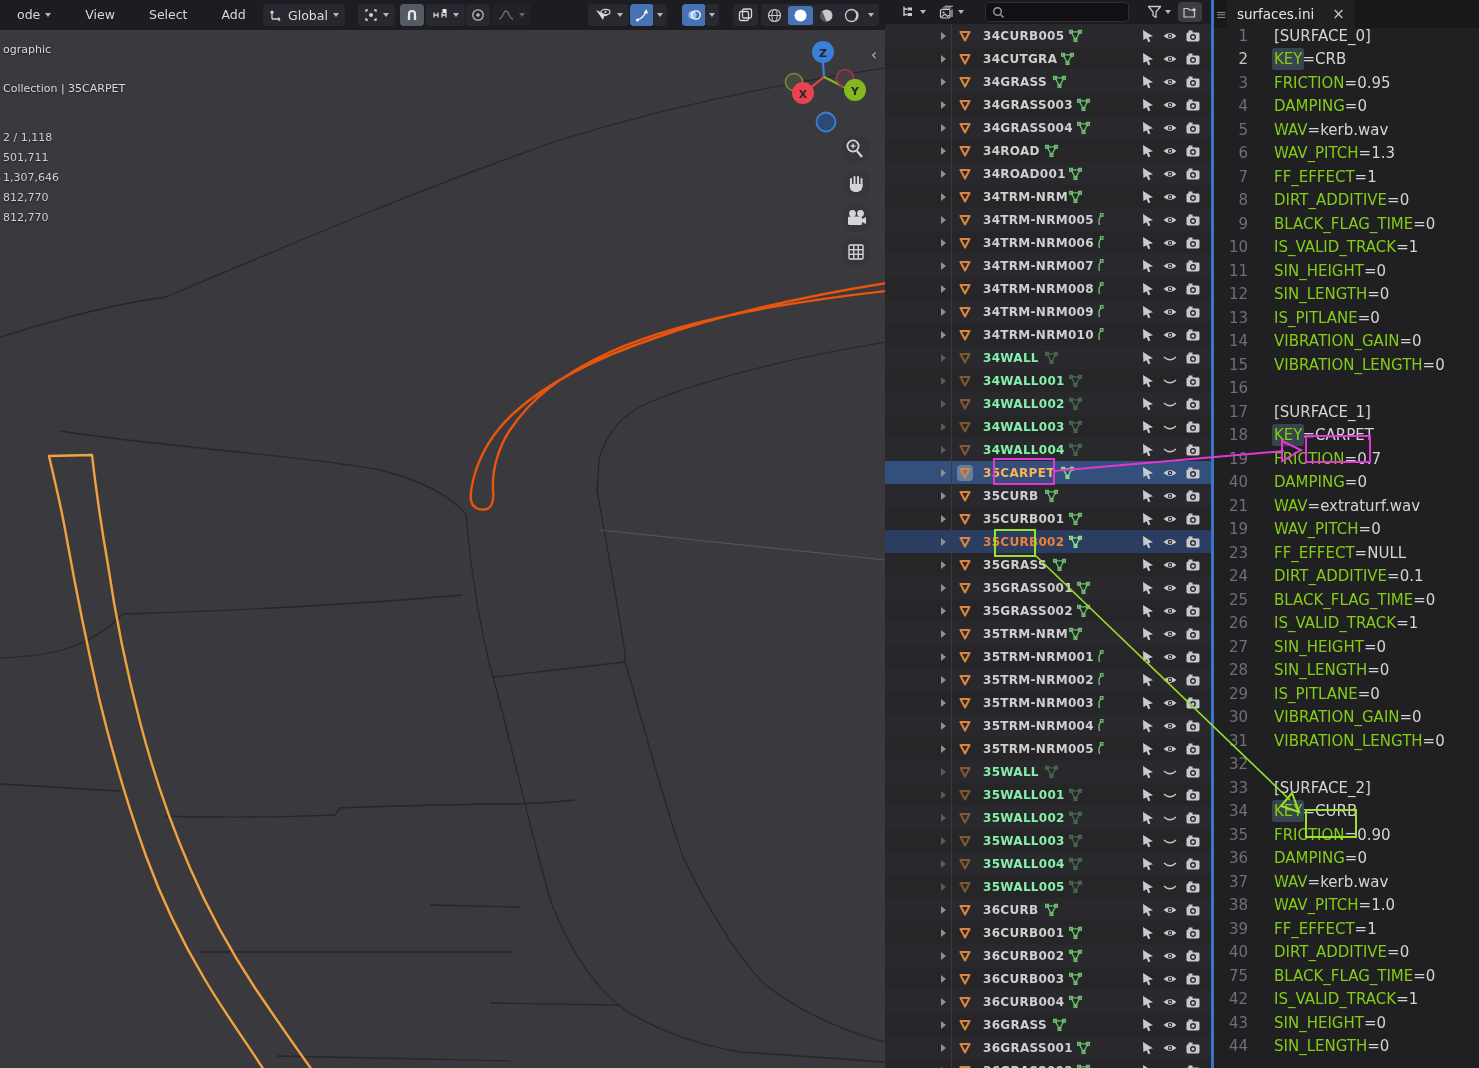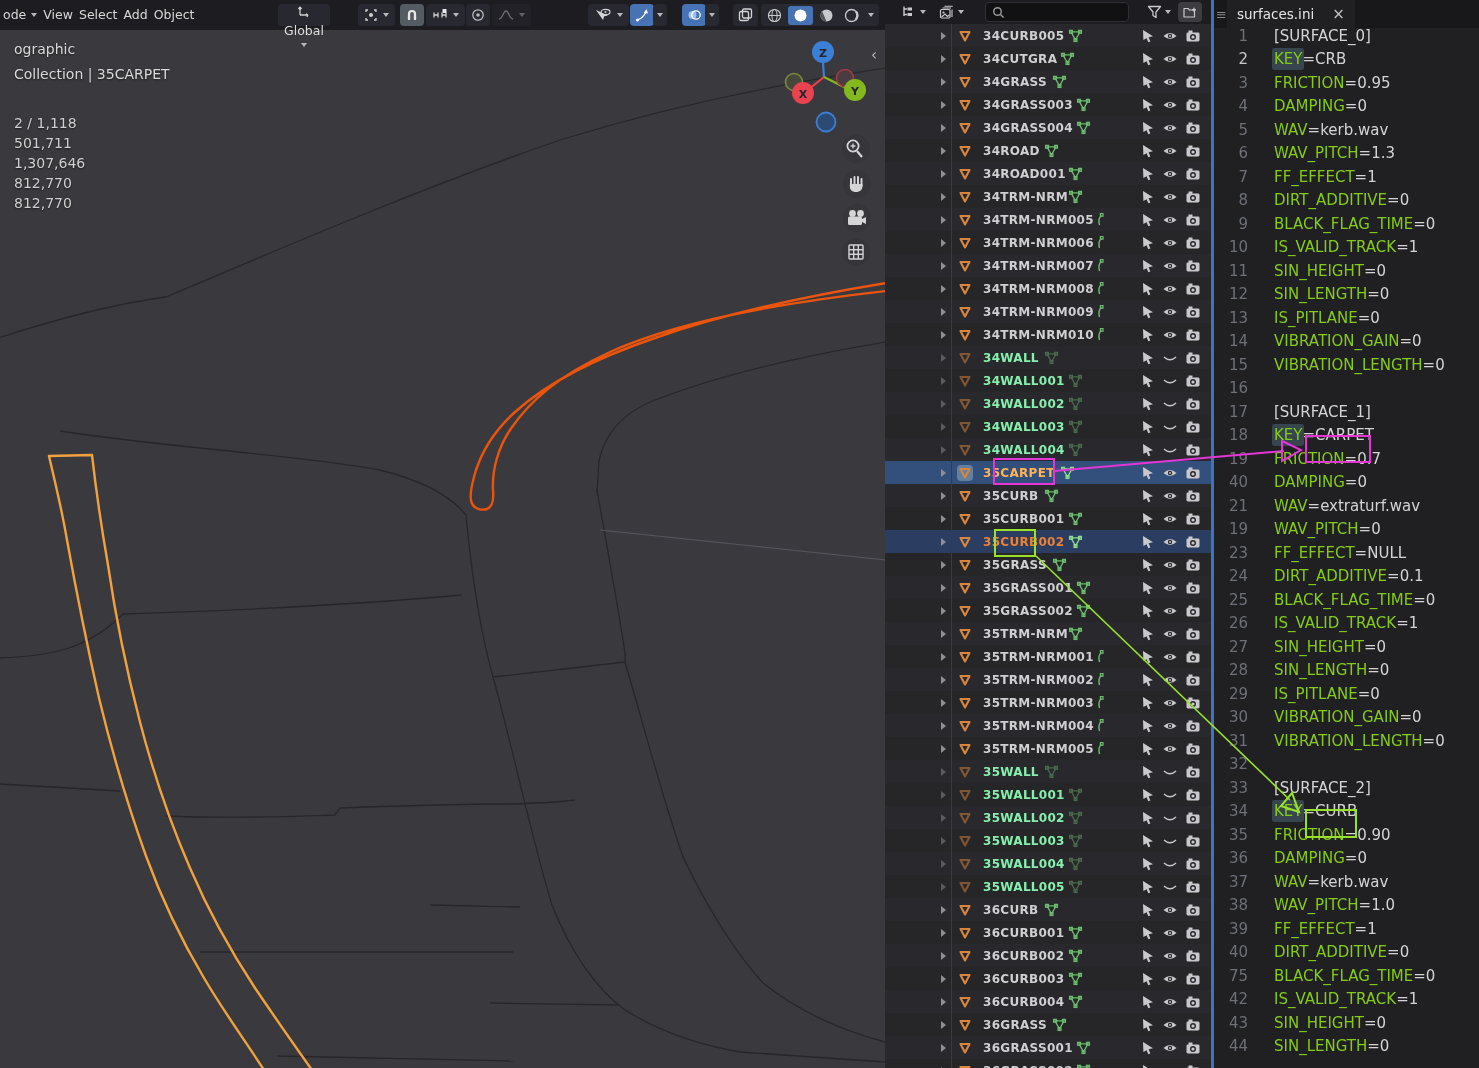--- a/index.html
+++ b/index.html
@@ -3,29 +3,29 @@
 <meta charset="utf-8">
 <style>
   html,body{margin:0;padding:0;background:#111;}
   *{box-sizing:border-box;font-family:"DejaVu Sans","Liberation Sans",sans-serif;}
   #app{position:relative;width:1479px;height:1068px;overflow:hidden;background:#1d1d21;}
 
   
   #viewport{position:absolute;left:0;top:0;width:885px;height:1068px;background:#3a3a3e;overflow:hidden;}
   #vp-header{position:absolute;left:0;top:0;width:100%;height:30px;background:#1d1d21;z-index:30;display:flex;align-items:center;}
   .menu-strip{display:flex;align-items:center;height:100%;}
-  .menu-btn{color:#d8d8d8;font-size:12.5px;padding:0 3px;height:22px;line-height:22px;border-radius:4px;white-space:nowrap;display:flex;align-items:center;gap:5px;}
+  .menu-btn{color:#d8d8d8;font-size:12.5px;padding:0 17px;height:22px;line-height:22px;border-radius:4px;white-space:nowrap;display:flex;align-items:center;gap:5px;}
   .caret{width:0;height:0;border-left:3.5px solid transparent;border-right:3.5px solid transparent;border-top:4px solid #b9b9bd;display:inline-block;}
   .hdr-widget{position:absolute;top:4px;height:22px;background:#282830;border-radius:4px;display:flex;align-items:center;padding:0 6px;gap:5px;color:#dcdcdc;font-size:12.5px;}
   .hdr-ico{display:flex;align-items:center;}
   .pressed{background:#545b63;}
   .blue{background:#4772b3 !important;}
   .dim{opacity:.45;}
-  #vp-overlay-text{position:absolute;left:14px;top:40px;z-index:25;color:#d9d9db;font-size:14px;text-shadow:0 1px 2px rgba(0,0,0,.55);line-height:19px;}
-  #vp-overlay-text .l2{margin-top:6px;}
+  #vp-overlay-text{position:absolute;left:3px;top:40px;z-index:25;color:#d9d9db;font-size:11px;text-shadow:0 1px 2px rgba(0,0,0,.55);line-height:19px;}
+  #vp-overlay-text .l2{margin-top:20px;}
   #stats{margin-top:30px;color:#cfcfd1;}
   #stats div{height:20px;}
   #vp-svg{position:absolute;left:0;top:0;z-index:10;}
   #collapse-chevron{position:absolute;left:871px;top:46px;z-index:26;color:#b9b9bd;font-size:15px;}
 
   
   #outliner{position:absolute;left:885px;top:0;width:326px;height:1068px;background:#262629;overflow:hidden;}
   #ol-header{position:absolute;left:0;top:0;width:100%;height:24px;background:#1d1d21;z-index:5;}
   #ol-search{position:absolute;left:100px;top:2px;width:144px;height:20px;background:#111114;border:1px solid #303034;border-radius:4px;display:flex;align-items:center;padding:0 6px;}
   #ol-search input{background:transparent;border:none;outline:none;color:#ccc;font-size:11px;width:100px;}
@@ -165,21 +165,21 @@
 
     <div id="vp-header">
       <div class="menu-strip" id="menus">
           <div class="menu-btn">ode<span class="caret"></span></div>
           <div class="menu-btn">View</div>
           <div class="menu-btn">Select</div>
           <div class="menu-btn">Add</div>
           <div class="menu-btn">Object</div>
         </div>
 
-      <div class="hdr-widget" style="left:278px;flex-direction:column;">
+      <div class="hdr-widget" style="left:263px;">
         <span class="hdr-ico">
           <svg width="14" height="14" viewBox="0 0 14 14">
               <path d="M3,11 L3,3 M3,11 L11,11 M3,3 L1.5,5 M3,3 L4.5,5 M11,11 L9,9.8 M11,11 L9.8,13" stroke="#d0d0d0" stroke-width="1.3" fill="none"></path>
             </svg>
         </span>
         <span>Global</span>
         <span class="caret"></span>
       </div>
 
       <div class="hdr-widget" style="left:358px;">

